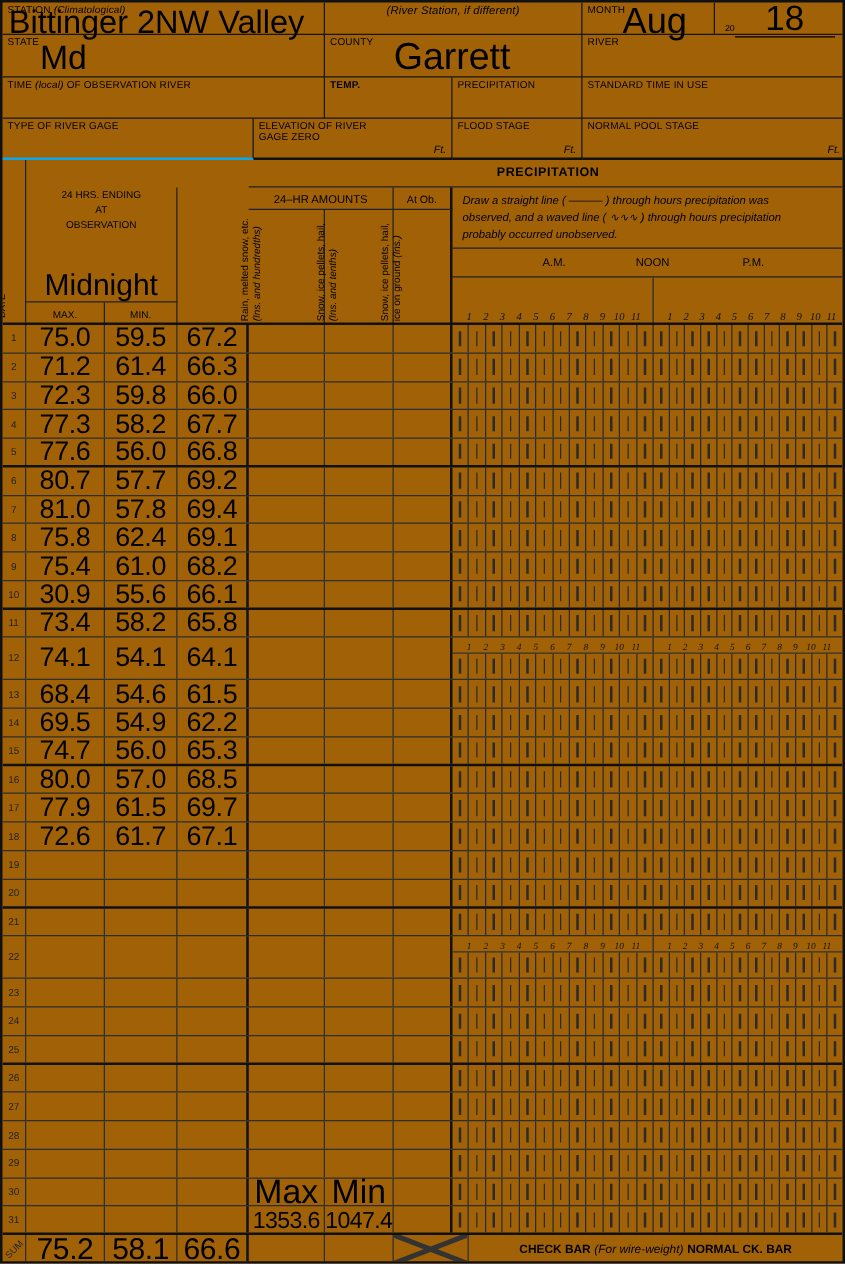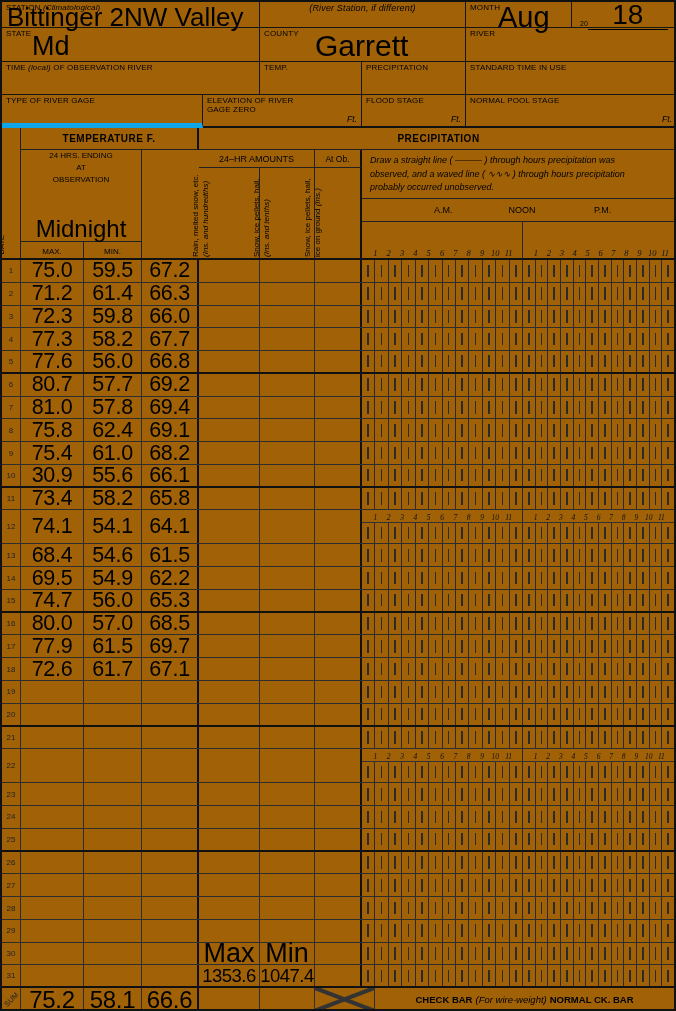--- a/index.html
+++ b/index.html
@@ -85,50 +85,49 @@
     <div class="lbl">COUNTY</div>
     <div class="hw" style="position:absolute;left:55px;top:3px;font-size:30px;">Garrett</div>
   </div>
   <div class="box" style="left:0;top:60px;width:258px;height:33px;">
     <div class="lbl"><span>TIME</span> <i>(local)</i> <span>OF OBSERVATION RIVER</span></div>
   </div>
 
   <div class="box nob" style="left:464px;top:26px;width:210px;height:34px;">
     <div class="lbl">RIVER</div>
   </div>
-  <div class="box" style="left:258px;top:60px;width:102px;height:33px;">
+  <div class="box" style="left:258px;top:60px;width:102px;height:33px;font-weight:bold;">
     <div class="lbl">TEMP.</div>
   </div>
   <div class="box" style="left:360px;top:60px;width:104px;height:33px;">
     <div class="lbl">PRECIPITATION</div>
   </div>
   <div class="box nob" style="left:464px;top:60px;width:210px;height:33px;">
     <div class="lbl">STANDARD TIME IN USE</div>
   </div>
 
-  <div class="box" style="left:0;top:93px;width:201px;height:33px;border-bottom:5px solid #0ea5e9;">
+  <div class="box" style="left:0;top:93px;width:201px;height:33px;border-bottom:2px solid #0ea5e9;">
     <div class="lbl">TYPE OF RIVER GAGE</div>
   </div>
   <div class="box" style="left:201px;top:93px;width:159px;height:33px;border-bottom:2px solid #111;">
     <div class="lbl" style="width:110px;">ELEVATION OF RIVER GAGE ZERO</div>
     <div class="ft">Ft.</div>
   </div>
   <div class="box" style="left:360px;top:93px;width:104px;height:33px;border-bottom:2px solid #111;">
     <div class="lbl">FLOOD STAGE</div>
     <div class="ft">Ft.</div>
   </div>
   <div class="box nob" style="left:464px;top:93px;width:210px;height:33px;border-bottom:2px solid #111;">
     <div class="lbl">NORMAL POOL STAGE</div>
     <div class="ft">Ft.</div>
   </div>
 
   <div class="thdr" style="left:0;top:126px;width:19px;height:130px;border-bottom:none;">
     <div class="vlab" style="left:4px;bottom:4px;width:60px;font-size:7.5px;">DATE</div>
   </div>
-  <div class="thdr cen bold" style="left:19px;top:126px;width:178px;height:22px;border-right:2px solid #111;font-size:10px;letter-spacing:.5px;">TEMPERATURE  F.</div>
   <div class="thdr cen bold" style="left:197px;top:126px;width:479px;height:22px;border-right:none;font-size:10px;letter-spacing:.5px;">PRECIPITATION</div>
 
   <div class="thdr" style="left:19px;top:148px;width:121px;height:92px;display:flex;flex-direction:column;justify-content:space-between;align-items:center;padding-bottom:0;">
     <div style="font-size:8px;text-align:center;line-height:1.5;">
       <div>24 HRS. ENDING</div>
       <div>AT</div>
       <div>OBSERVATION</div>
     </div>
     <div class="hw" style="font-size:24px;margin-top:0;">Midnight</div>
   </div>

